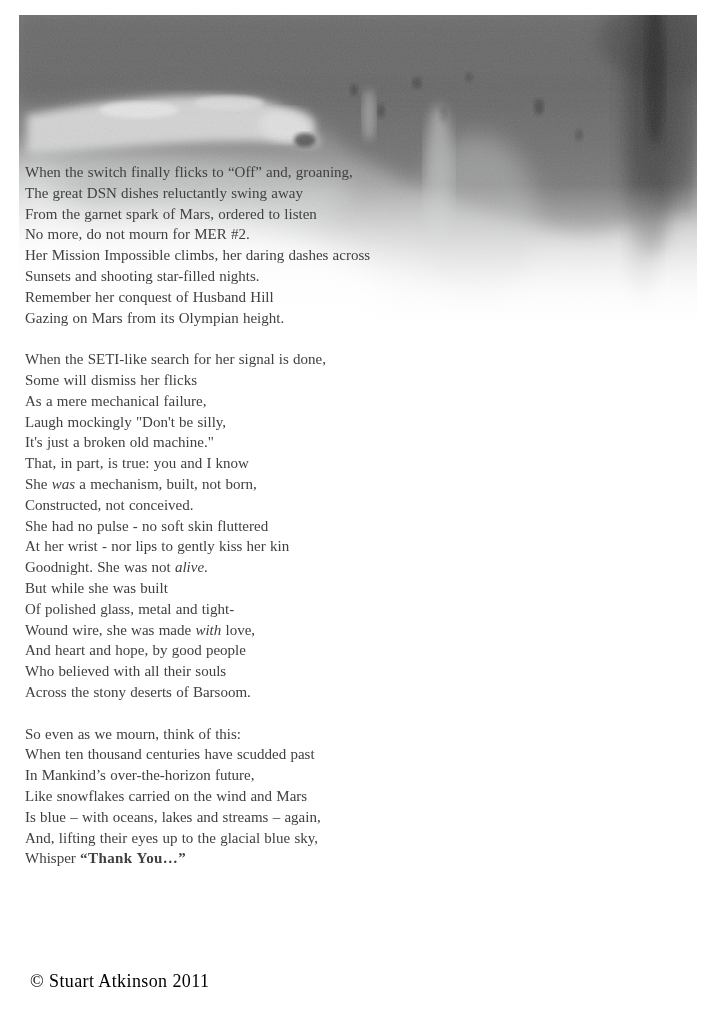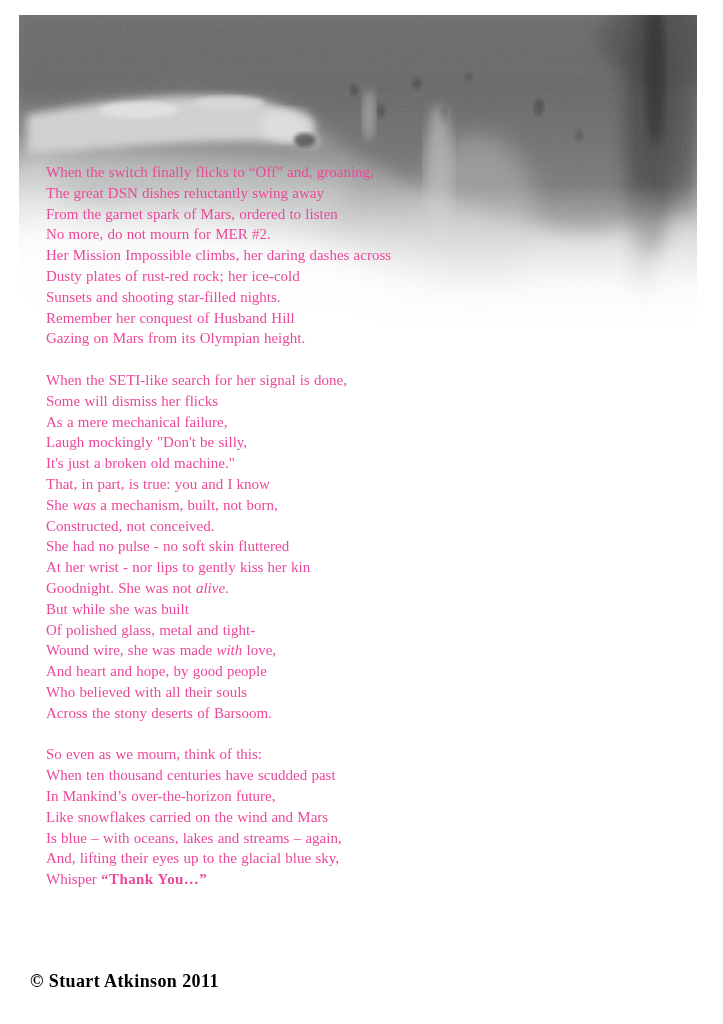--- a/index.html
+++ b/index.html
@@ -16,42 +16,42 @@
   }
   .photo {
     position: absolute;
     left: 19px;
     top: 15px;
     width: 678px;
     height: 340px;
   }
   .poem {
     position: absolute;
-    left: 46px;
+    left: 25px;
     top: 162px;
     width: 560px;
     font-size: 15px;
     line-height: 20.8px;
-    color: #ec4899;
+    color: #404040;
     word-spacing: 0.5px;
   }
   .stanza {
     margin: 0 0 20.8px 0;
   }
   .line {
     white-space: pre-wrap;
   }
   .line i { font-style: italic; }
   .line b { font-weight: bold; letter-spacing: 0.4px; text-align: right; }
   .copyright {
     position: absolute;
     left: 30px;
     top: 971px;
     font-size: 18px;
-    font-weight: bold;
+    font-weight: normal;
     color: #000000;
     letter-spacing: 0.4px;
   }
 </style>
 </head>
 <body>
 
 <svg class="photo" viewBox="0 0 678 340" preserveAspectRatio="none" aria-hidden="true">
   <defs>
     <linearGradient id="baseG" x1="0" y1="0" x2="0" y2="1">
@@ -138,21 +138,20 @@
   <rect x="0" y="0" width="678" height="340" fill="url(#fadeG)"></rect>
 </svg>
 
 <div class="poem">
     <div class="stanza">
       <div class="line">When the switch finally flicks to “Off” and, groaning,</div>
       <div class="line">The great DSN dishes reluctantly swing away</div>
       <div class="line">From the garnet spark of Mars, ordered to listen</div>
       <div class="line">No more, do not mourn for MER #2.</div>
       <div class="line">Her Mission Impossible climbs, her daring dashes across</div>
-      <div class="line">Dusty plates of rust-red rock; her ice-cold</div>
       <div class="line">Sunsets and shooting star-filled nights.</div>
       <div class="line">Remember her conquest of Husband Hill</div>
       <div class="line">Gazing on Mars from its Olympian height.</div>
     </div>
     <div class="stanza">
       <div class="line">When the SETI-like search for her signal is done,</div>
       <div class="line">Some will dismiss her flicks</div>
       <div class="line">As a mere mechanical failure,</div>
       <div class="line">Laugh mockingly "Don't be silly,</div>
       <div class="line">It's just a broken old machine."</div>

